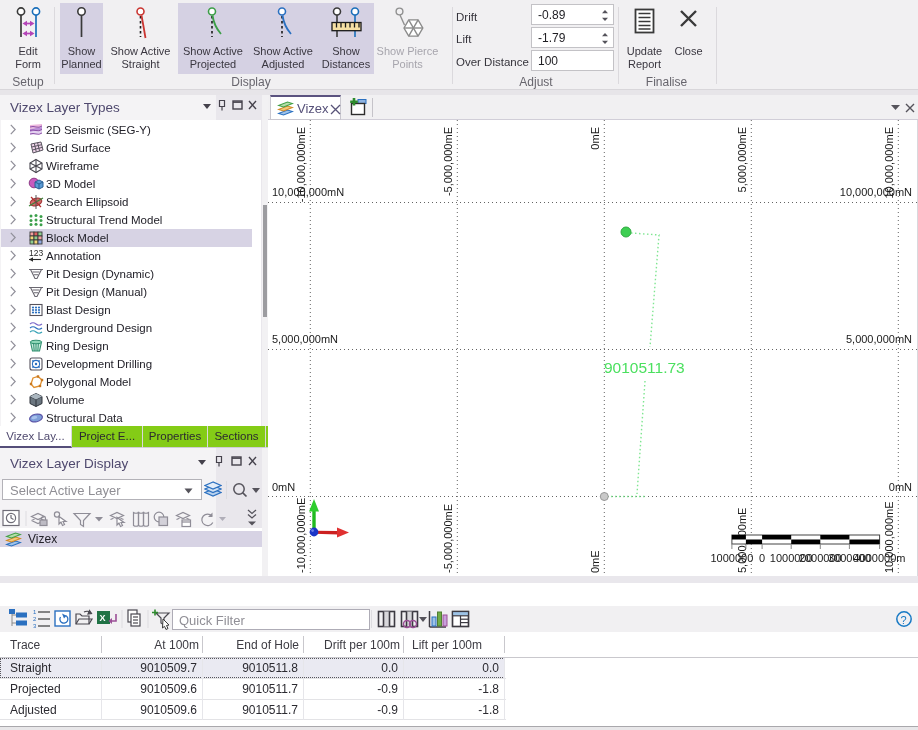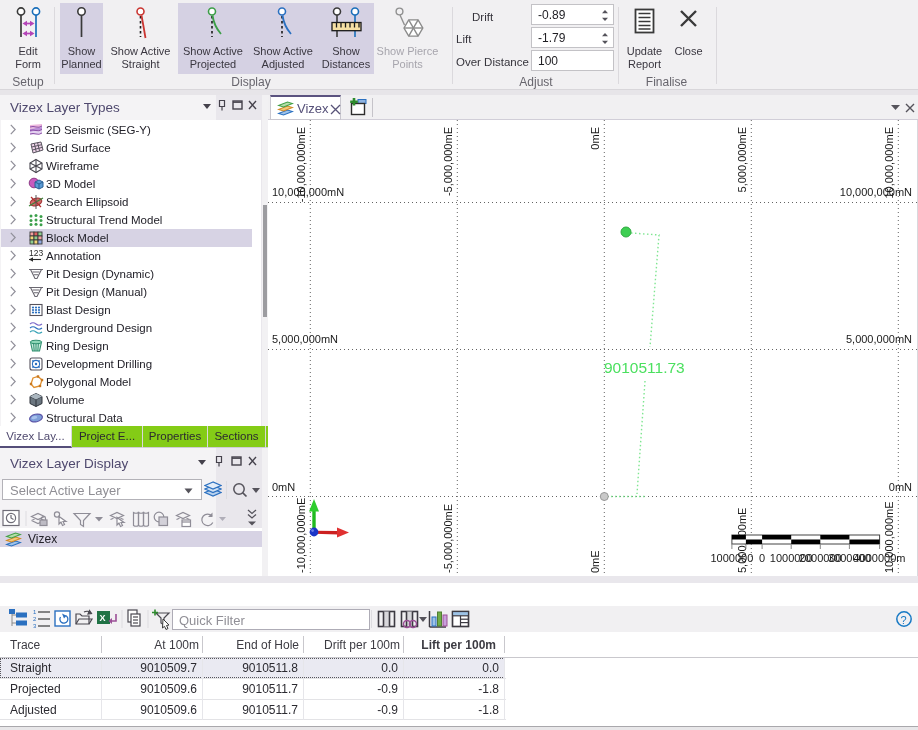--- a/index.html
+++ b/index.html
@@ -125,21 +125,21 @@
         <path d="M30 24 L34.7 15.9 L44.1 15.9 L48.8 24 L44.1 32.1 L34.7 32.1 Z"></path>
         <line x1="30" y1="24" x2="48.8" y2="24"></line>
         <line x1="34.7" y1="15.9" x2="44.1" y2="32.1"></line>
         <line x1="44.1" y1="15.9" x2="34.7" y2="32.1"></line>
       </g>
     </svg></div>
     <div class="tx">Show Pierce<br>Points</div>
   </div>
   <div class="gsep" style="left:452px;"></div>
 
-  <div class="flab" style="top:11px;margin-left:16px;">Drift</div>
+  <div class="flab" style="top:11px;">Drift</div>
   <div class="flab" style="top:33px;">Lift</div>
   <div class="flab" style="top:56px;">Over Distance</div>
   <div class="field" style="top:4px;">-0.89
     <svg class="abs" style="right:4px;top:4px;" width="8" height="13" viewBox="0 0 8 13">
         <path d="M1 4.2 L4 1 L7 4.2 Z" fill="#55535b"></path>
         <path d="M1 8.8 L4 12 L7 8.8 Z" fill="#55535b"></path>
       </svg>
   </div>
   <div class="field" style="top:27px;">-1.79
     <svg class="abs" style="right:4px;top:4px;" width="8" height="13" viewBox="0 0 8 13">
@@ -700,21 +700,21 @@
       </g>
       <circle cx="533" cy="13" r="7.2" fill="none" stroke="#1779c4" stroke-width="1.5"></circle>
       <text x="529.5" y="17.5" font-size="11" fill="#1779c4" font-family="Liberation Sans">?</text>
     </svg>
   </div>
   <div class="abs" id="rtable">
     <div class="hcell" style="left:10px;top:6px;color:#3c3b42;">Trace</div>
     <div class="hcell" style="left:100px;width:99px;top:6px;text-align:right;color:#3c3b42;">At 100m</div>
     <div class="hcell" style="left:200px;width:99px;top:6px;text-align:right;color:#3c3b42;">End of Hole</div>
     <div class="hcell" style="left:300px;width:100px;top:6px;text-align:right;color:#3c3b42;">Drift per 100m</div>
-    <div class="hcell" style="left:396px;width:100px;top:6px;text-align:right;color:#3c3b42;font-weight:bold;">Lift per 100m</div>
+    <div class="hcell" style="left:412px;width:100px;top:6px;text-align:left;color:#3c3b42;">Lift per 100m</div>
     <div class="abs" style="left:100.5px;top:4px;width:1px;height:17px;background:#c9c8cd;"></div>
     <div class="abs" style="left:202px;top:4px;width:1px;height:17px;background:#c9c8cd;"></div>
     <div class="abs" style="left:302.5px;top:4px;width:1px;height:17px;background:#c9c8cd;"></div>
     <div class="abs" style="left:403px;top:4px;width:1px;height:17px;background:#c9c8cd;"></div>
     <div class="abs" style="left:503.5px;top:4px;width:1px;height:17px;background:#c9c8cd;"></div>
     <div class="abs" style="left:0;top:25px;width:918px;height:1px;background:#c9c8cd;"></div>
 
     <div class="abs" style="left:0;top:26px;width:505px;height:20px;background:#eaeaf2;outline:1px dotted #55545a;outline-offset:-1px;"></div>
     <div class="dcell" style="left:10px;top:29px;">Straight</div>
     <div class="dcell" style="left:100px;width:97px;top:29px;text-align:right;">9010509.7</div>

